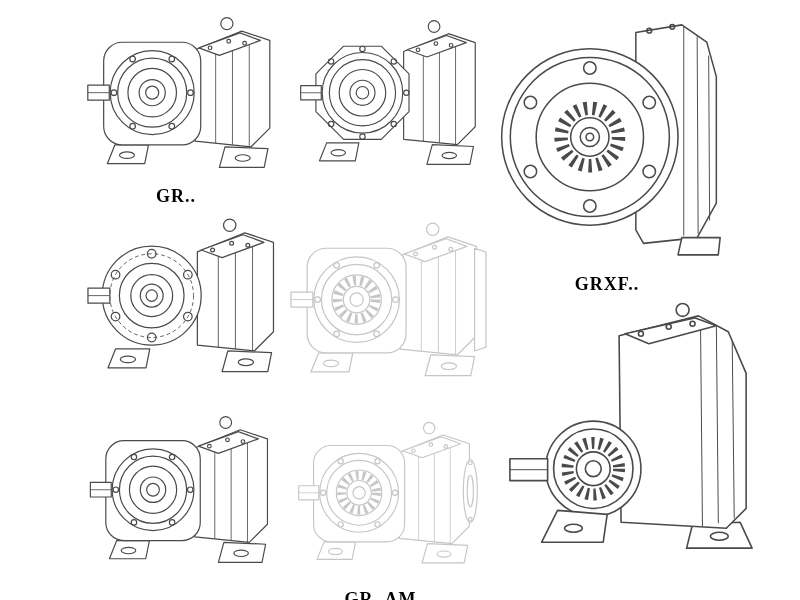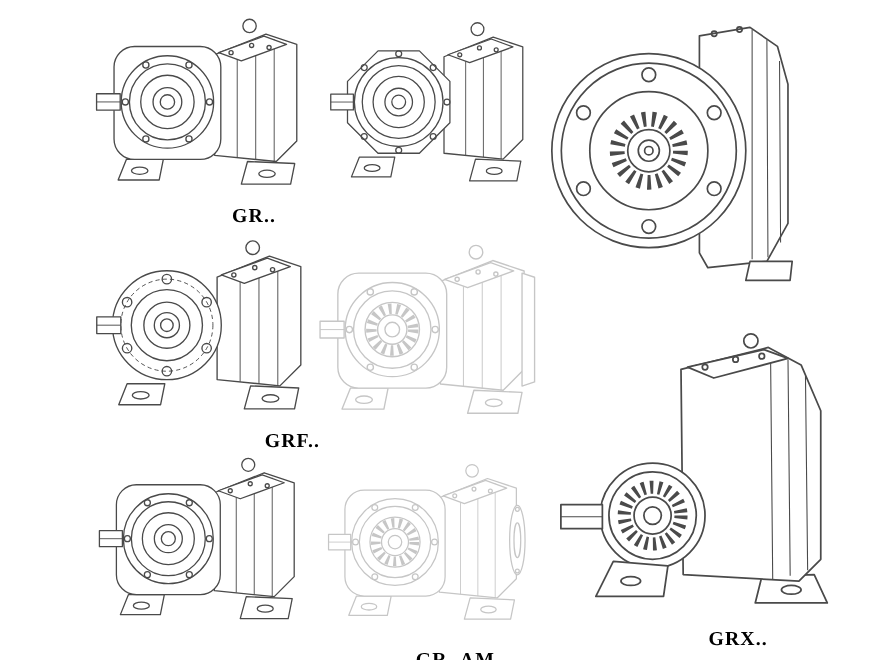--- a/index.html
+++ b/index.html
@@ -6,21 +6,21 @@
   html,body { background:#fff; }
   .canvas {
     position:relative; width:800px; height:600px;
     background:var(--bg,#fff); overflow:hidden;
     font-family:"Liberation Serif", serif;
   }
   .cell { position:absolute; }
   .cell svg { width:100%; height:100%; display:block; color:var(--line,#4a4a4a); }
   .cell.ghost svg { color:var(--ghost,#c8c8c8); }
   .label {
-    position:absolute; width:150px; text-align:right;
+    position:absolute; width:150px; text-align:center;
     font-weight:700; font-size:18px; letter-spacing:1px;
     color:var(--label,#000);
   }
 </style>
 </head>
 <body>
 
 <svg width="0" height="0" style="position:absolute" aria-hidden="true">
   <defs>
     <g id="std-body" fill="#fff" stroke="currentColor" stroke-width="1.3" stroke-linejoin="round">
@@ -161,44 +161,43 @@
     <svg viewBox="0 0 210 185">
         <use href="#gbx-z"></use>
       </svg>
   </figure>
 
   <figure class="cell" style="left:494px;top:4px;width:230px;height:266px">
     <svg viewBox="0 0 240 270">
         <use href="#gbx-xf"></use>
       </svg>
   </figure>
+  <div class="label" style="left:532px;top:274px">GRXF..</div>
 
   <figure class="cell" style="left:85px;top:210px;width:200px;height:176px">
     <svg viewBox="0 0 210 185">
         <use href="#gbx-f"></use>
       </svg>
   </figure>
-  <div class="label" style="left:141px;top:390px">GRF..</div>
 
   <figure class="cell ghost" style="left:288px;top:214px;width:200px;height:176px">
     <svg viewBox="0 0 210 185">
       <use href="#gbx-basic"></use>
       <g fill="#fff" stroke="currentColor" stroke-width="1.3" stroke-linejoin="round">
         <path d="M196 36 L208 40 L208 140 L196 144 Z"></path>
         <circle cx="72" cy="90" r="20" fill="none" stroke-width="10" stroke-dasharray="3 4.5"></circle>
       </g>
     </svg>
   </figure>
 
   <figure class="cell" style="left:498px;top:298px;width:266px;height:268px">
     <svg viewBox="0 0 260 270">
         <use href="#gbx-x"></use>
       </svg>
   </figure>
-  <div class="label" style="left:548px;top:570px">GRX..</div>
 
   <figure class="cell" style="left:85px;top:408px;width:196px;height:168px">
     <svg viewBox="0 0 210 185">
         <use href="#gbx-basic"></use>
       </svg>
   </figure>
 
   <figure class="cell ghost" style="left:290px;top:414px;width:196px;height:162px">
     <svg viewBox="0 0 210 185">
       <use href="#gbx-basic"></use>

